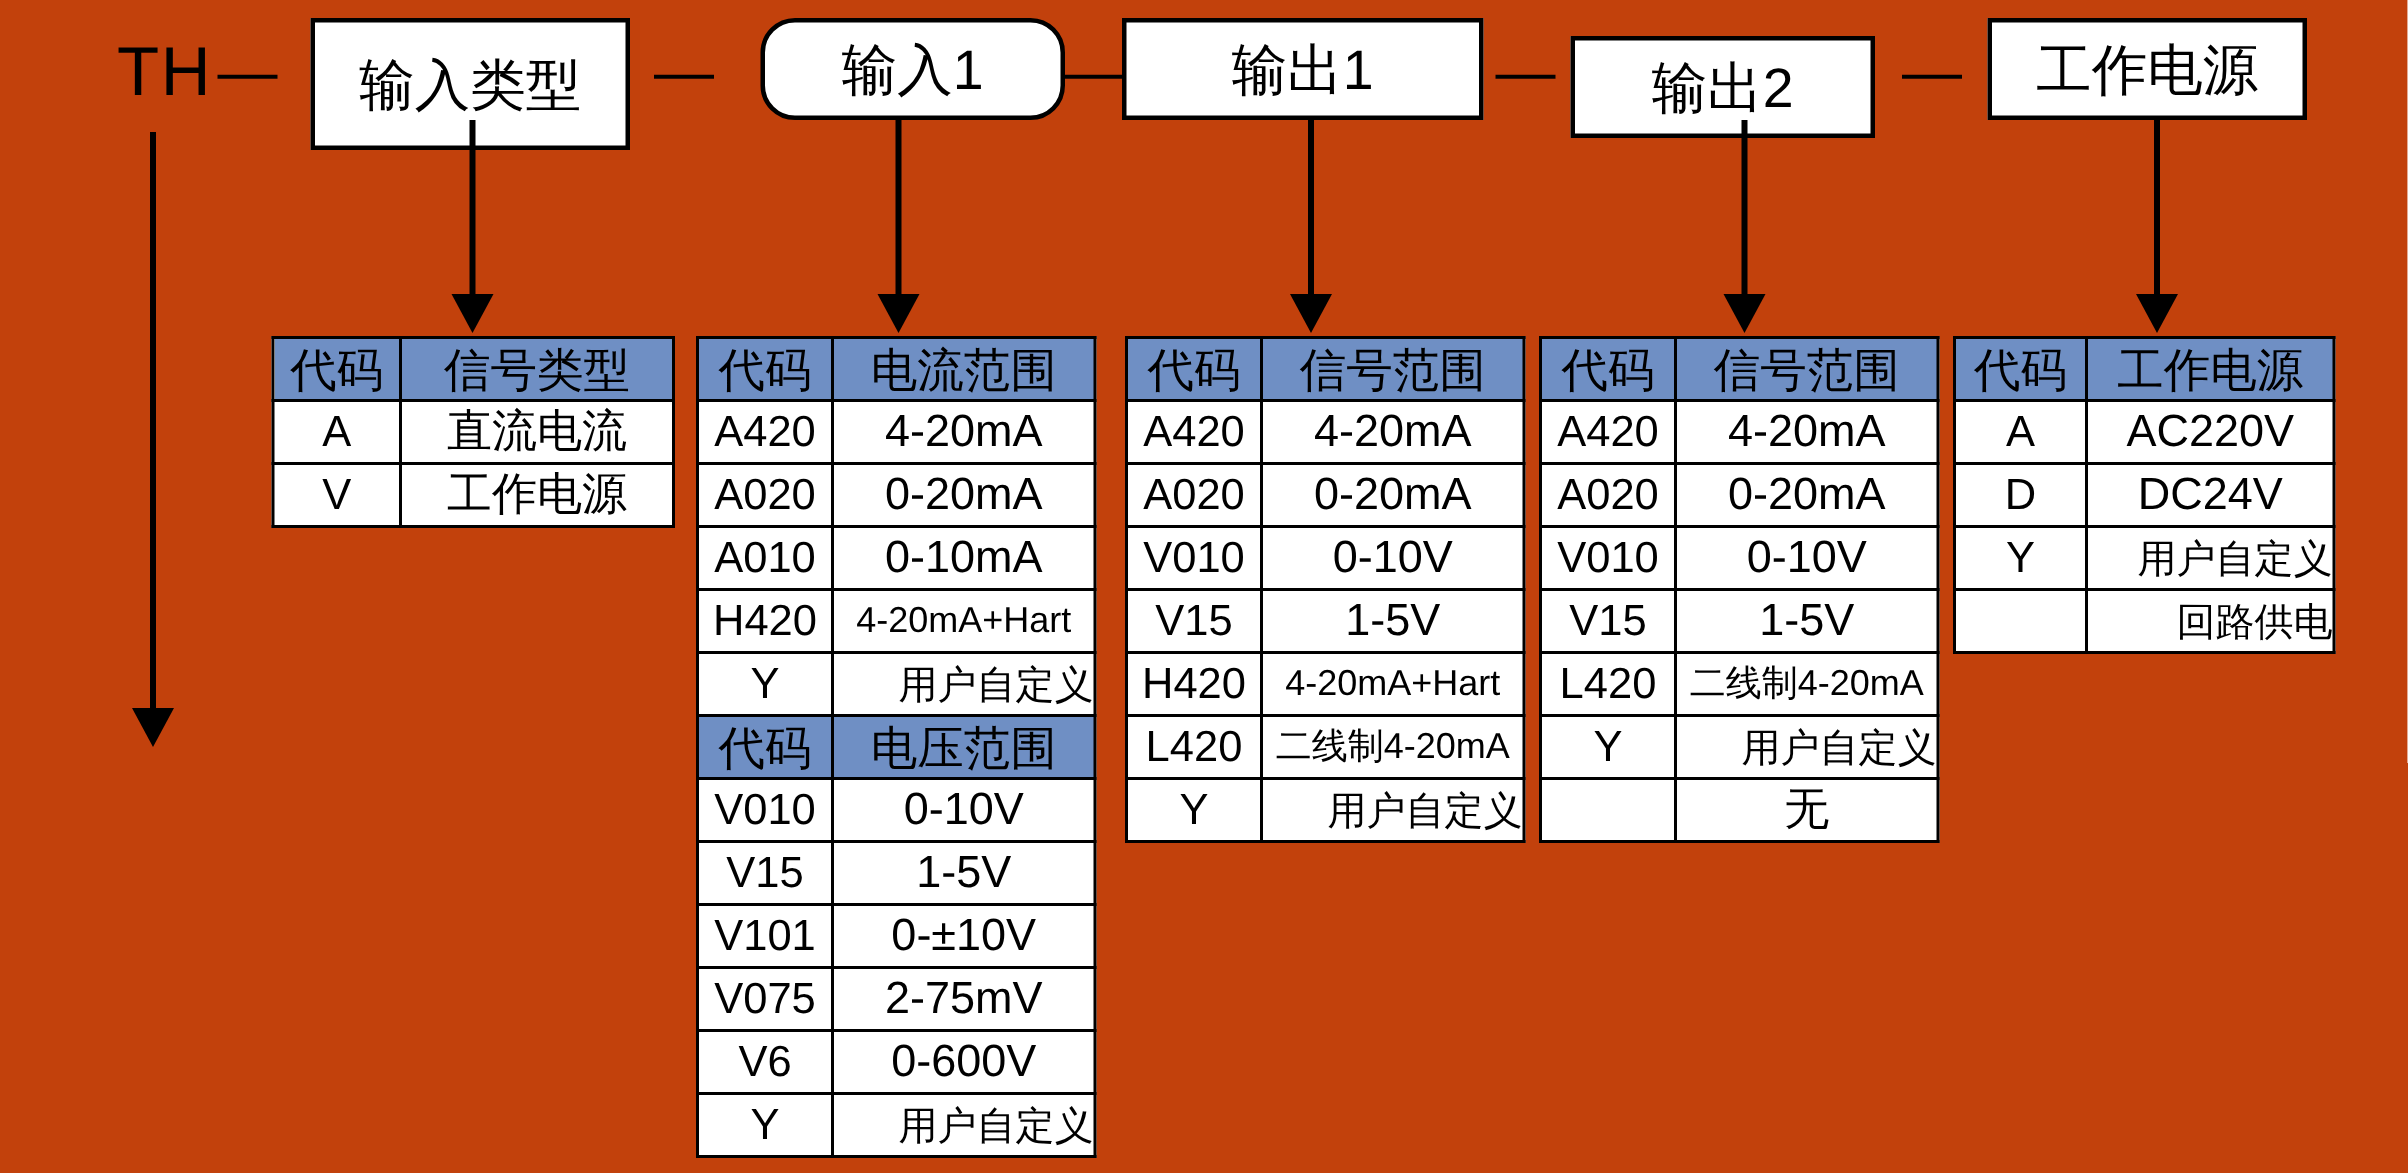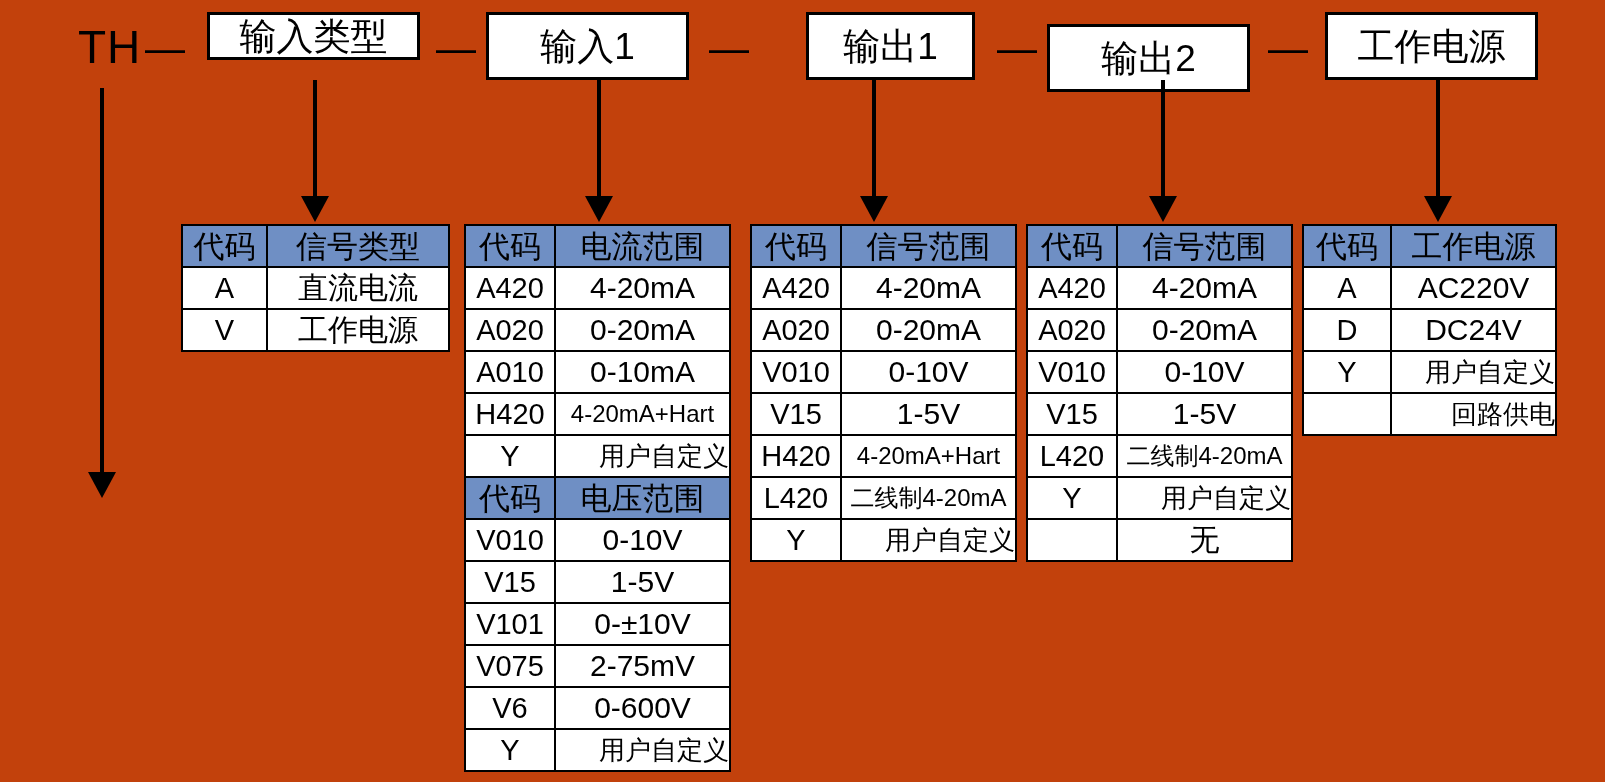--- a/index.html
+++ b/index.html
@@ -100,27 +100,27 @@
   }
 </style>
 </head>
 <body>
 
 <div id="root">
 
   <div class="code-prefix" style="left:78px; top:24px;">TH</div>
 
   <div class="dash" style="left:145px; top:28px;">—</div>
-  <div class="seg-box" style="left:207px; top:12px; width:213px; height:48px;">输入类型</div>
+  <div class="seg-box" style="left:207px; top:12px; width:213px; height:88px;">输入类型</div>
 
   <div class="dash" style="left:436px; top:28px;">—</div>
-  <div class="seg-box" style="left:486px; top:12px; width:203px; height:68px;">输入1</div>
+  <div class="seg-box" style="left:507px; top:12px; width:203px; height:68px;border-radius:23px;">输入1</div>
 
   <div class="dash" style="left:709px; top:28px;">—</div>
-  <div class="seg-box" style="left:806px; top:12px; width:169px; height:68px;">输出1</div>
+  <div class="seg-box" style="left:748px; top:12px; width:241px; height:68px;">输出1</div>
 
   <div class="dash" style="left:997px; top:28px;">—</div>
   <div class="seg-box" style="left:1047px; top:24px; width:203px; height:68px;">输出2</div>
 
   <div class="dash" style="left:1268px; top:28px;">—</div>
   <div class="seg-box" style="left:1325px; top:12px; width:213px; height:68px;">工作电源</div>
 
   <div class="vline" style="left:100px; top:88px; height:396px;"></div>
   <div class="arrowhead" style="left:88px; top:472px;"></div>
 

